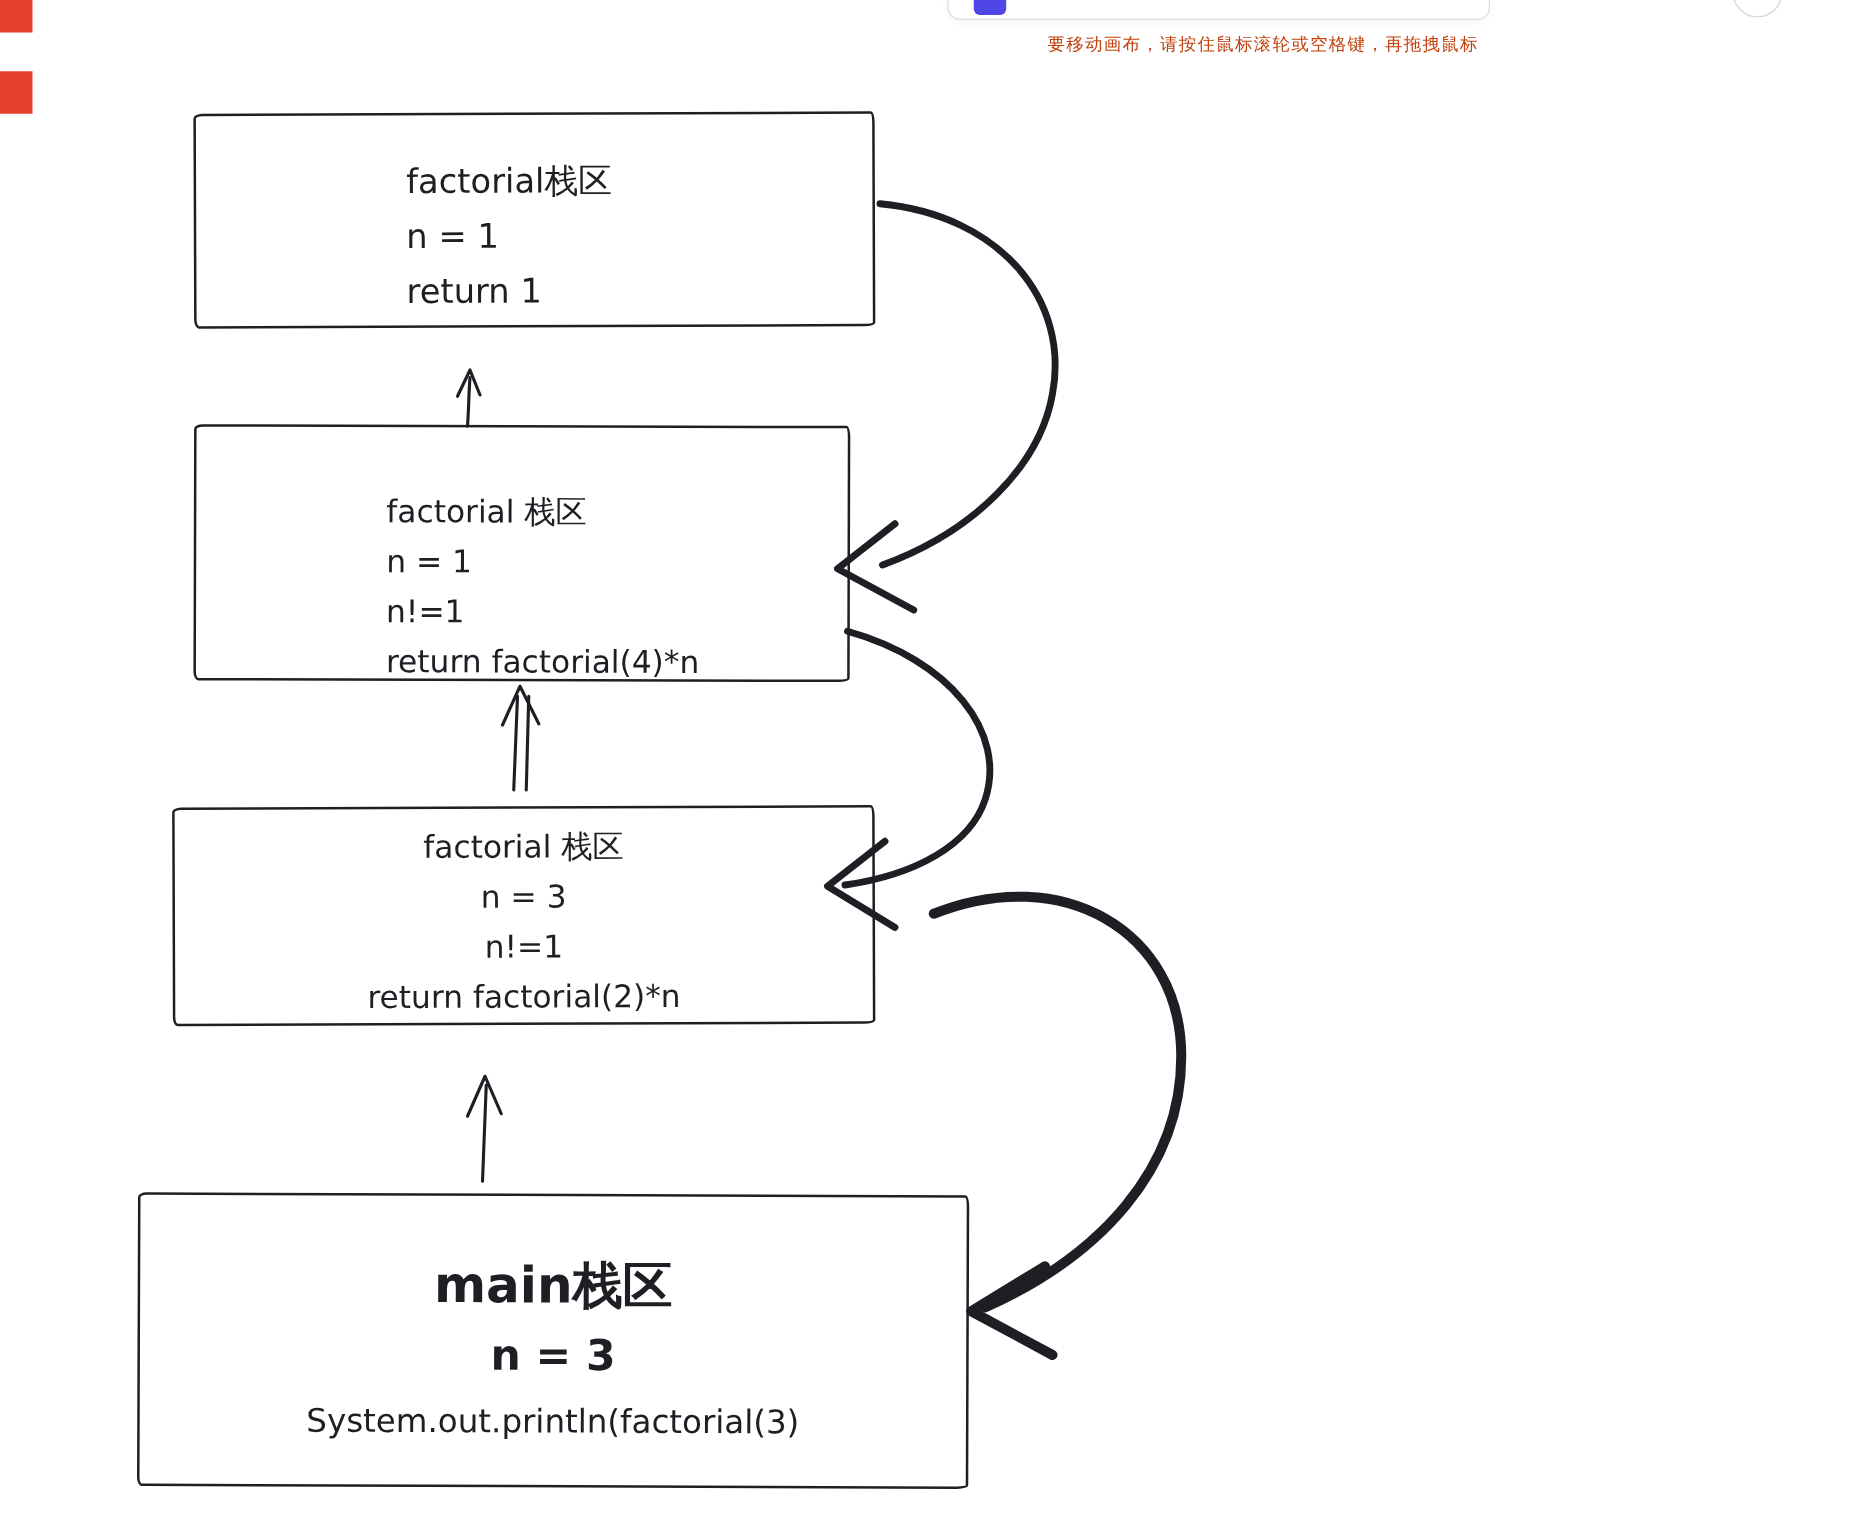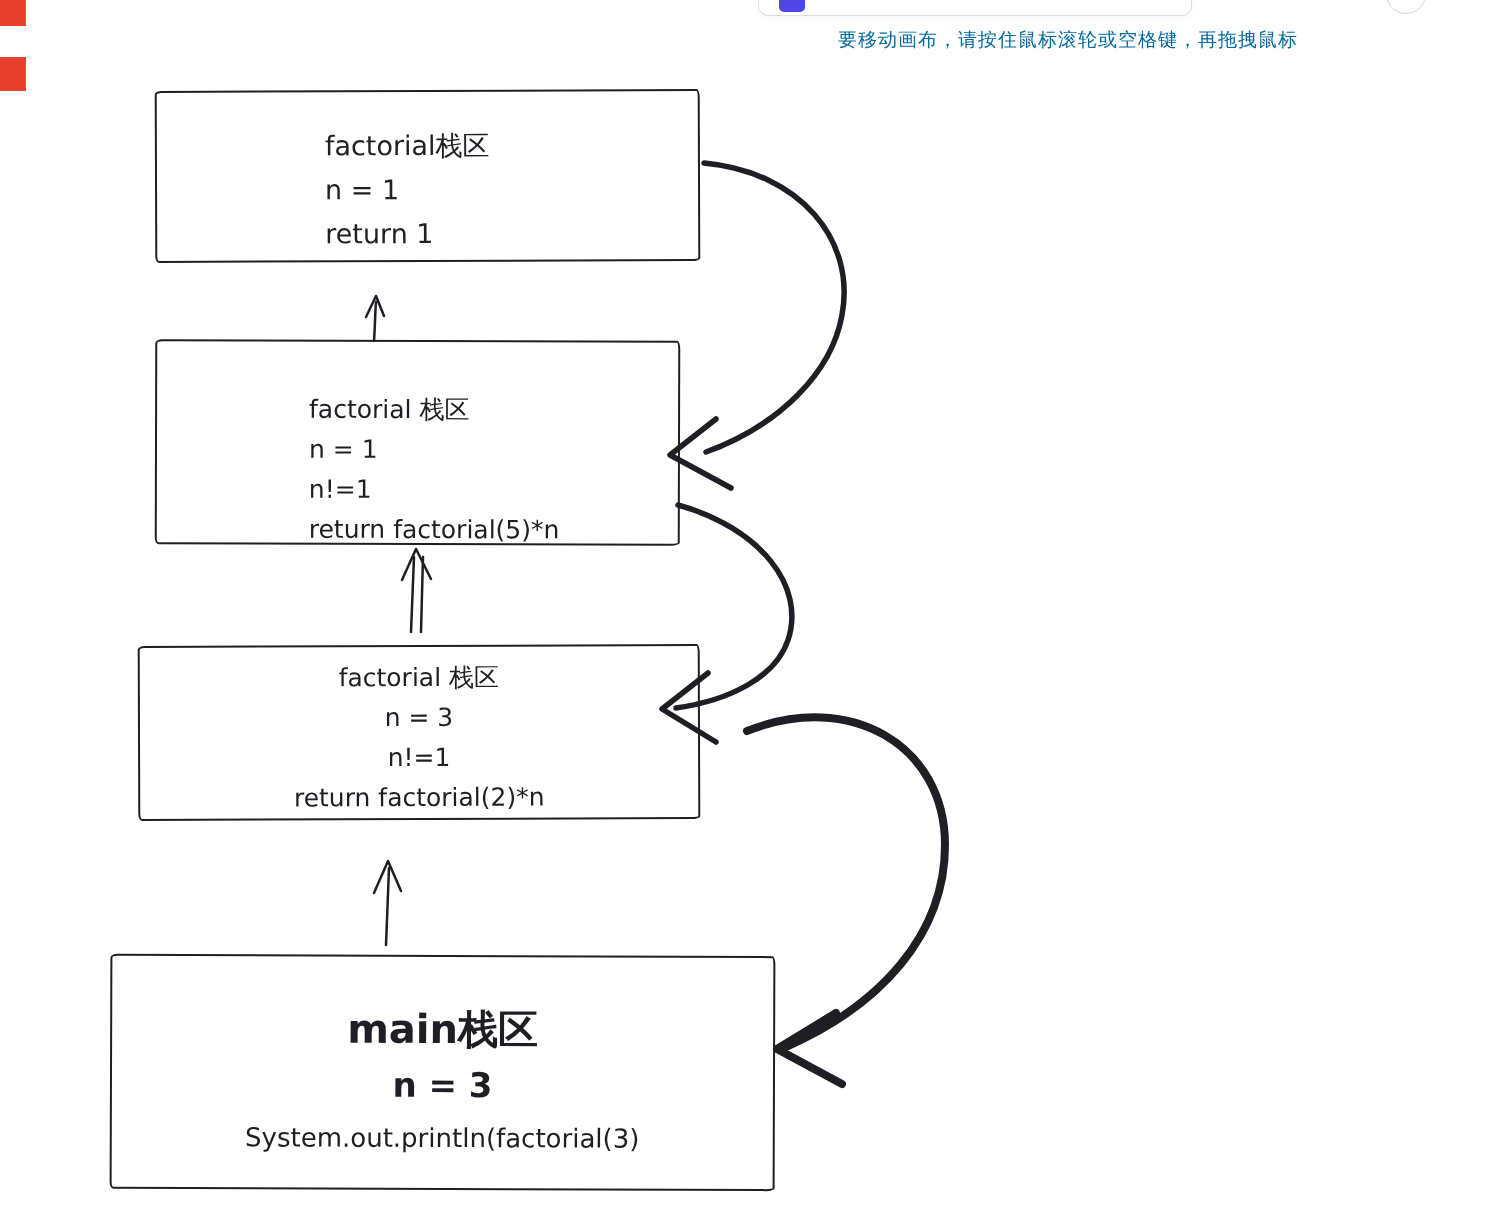--- a/index.html
+++ b/index.html
@@ -41,22 +41,22 @@
     width: 38px; height: 38px;
     border-radius: 50%;
     background: #ffffff;
     border: 1.5px solid #d5d5da;
   }
 
   
   .hint {
     position: absolute;
     left: 838px; top: 27px;
-    font-size: 19px;
-    color: #0369a1;
+    font-size: 14px;
+    color: #c2410c;
     letter-spacing: 1px;
     white-space: nowrap;
   }
 
   
   .frame {
     position: absolute;
     border: 2.4px solid #1e1e24;
     background: transparent;
     box-sizing: border-box;
@@ -109,21 +109,21 @@
       <div class="fline">n = 1</div>
       <div class="fline">return 1</div>
     </div>
   </div>
 
   <div class="frame frame-2">
     <div class="ftext">
       <div class="fline">factorial 栈区</div>
       <div class="fline">n = 1</div>
       <div class="fline">n!=1</div>
-      <div class="fline">return factorial(5)*n</div>
+      <div class="fline">return factorial(4)*n</div>
     </div>
   </div>
 
   <div class="frame frame-3">
     <div class="ftext">
       <div class="fline">factorial 栈区</div>
       <div class="fline">n = 3</div>
       <div class="fline">n!=1</div>
       <div class="fline">return factorial(2)*n</div>
     </div>

